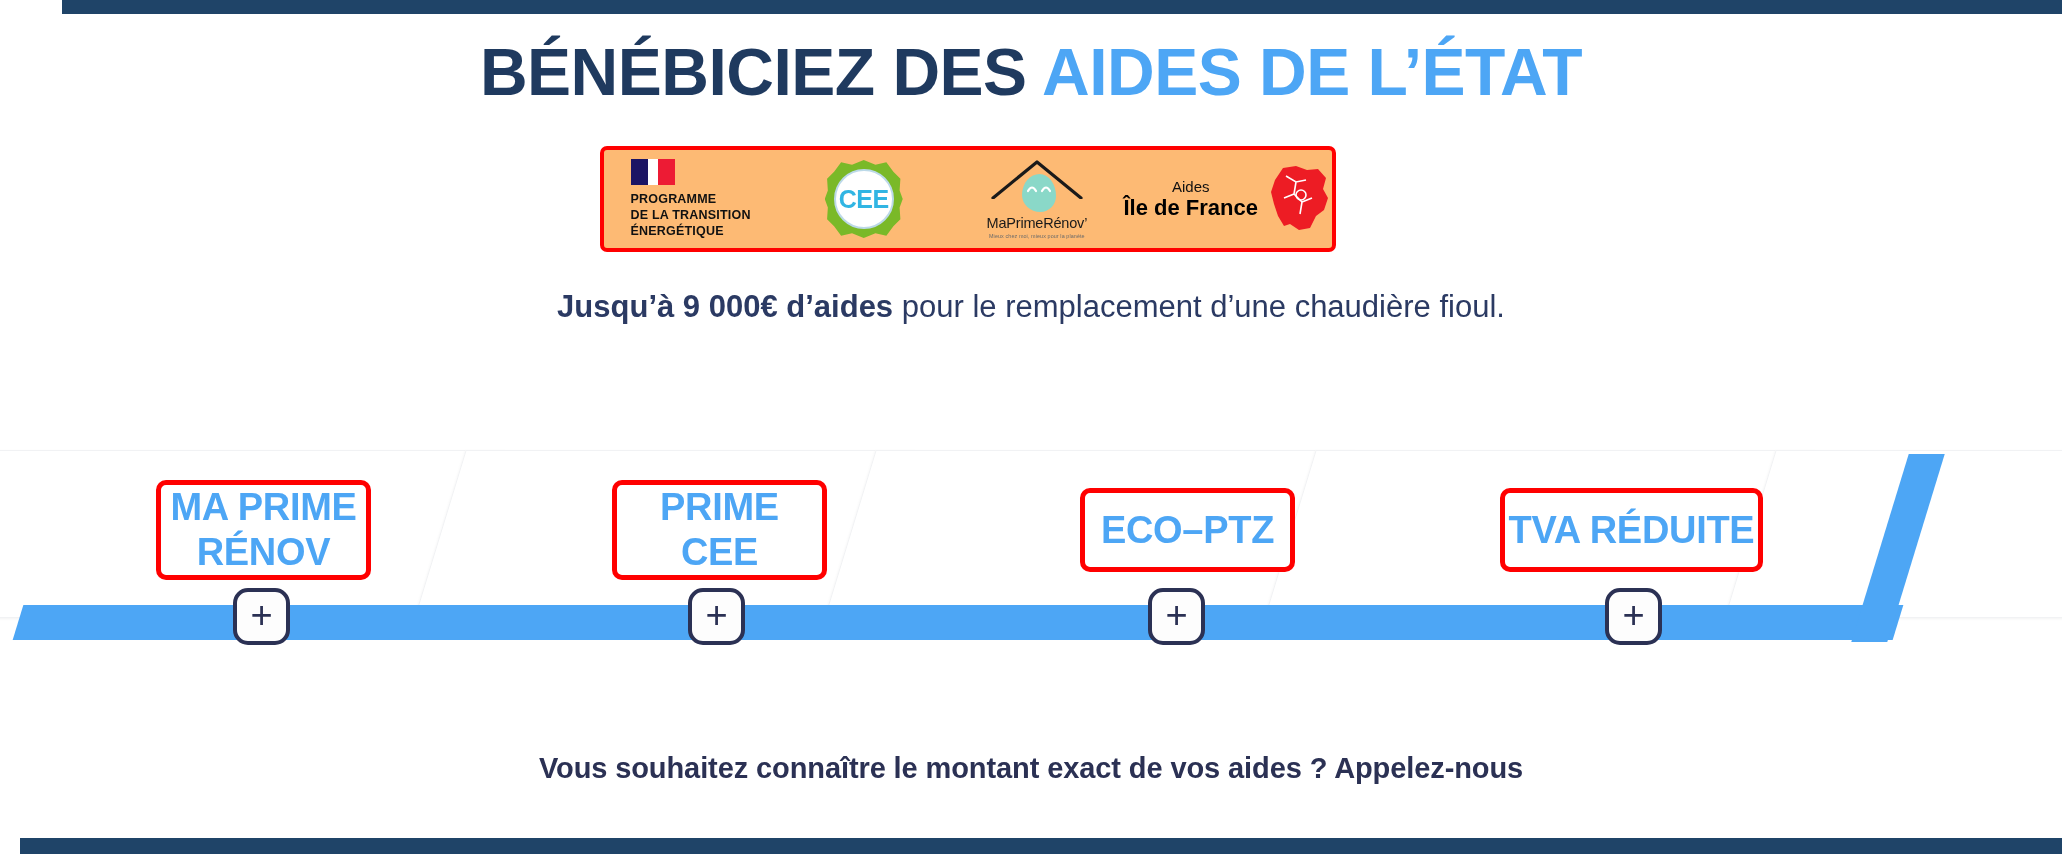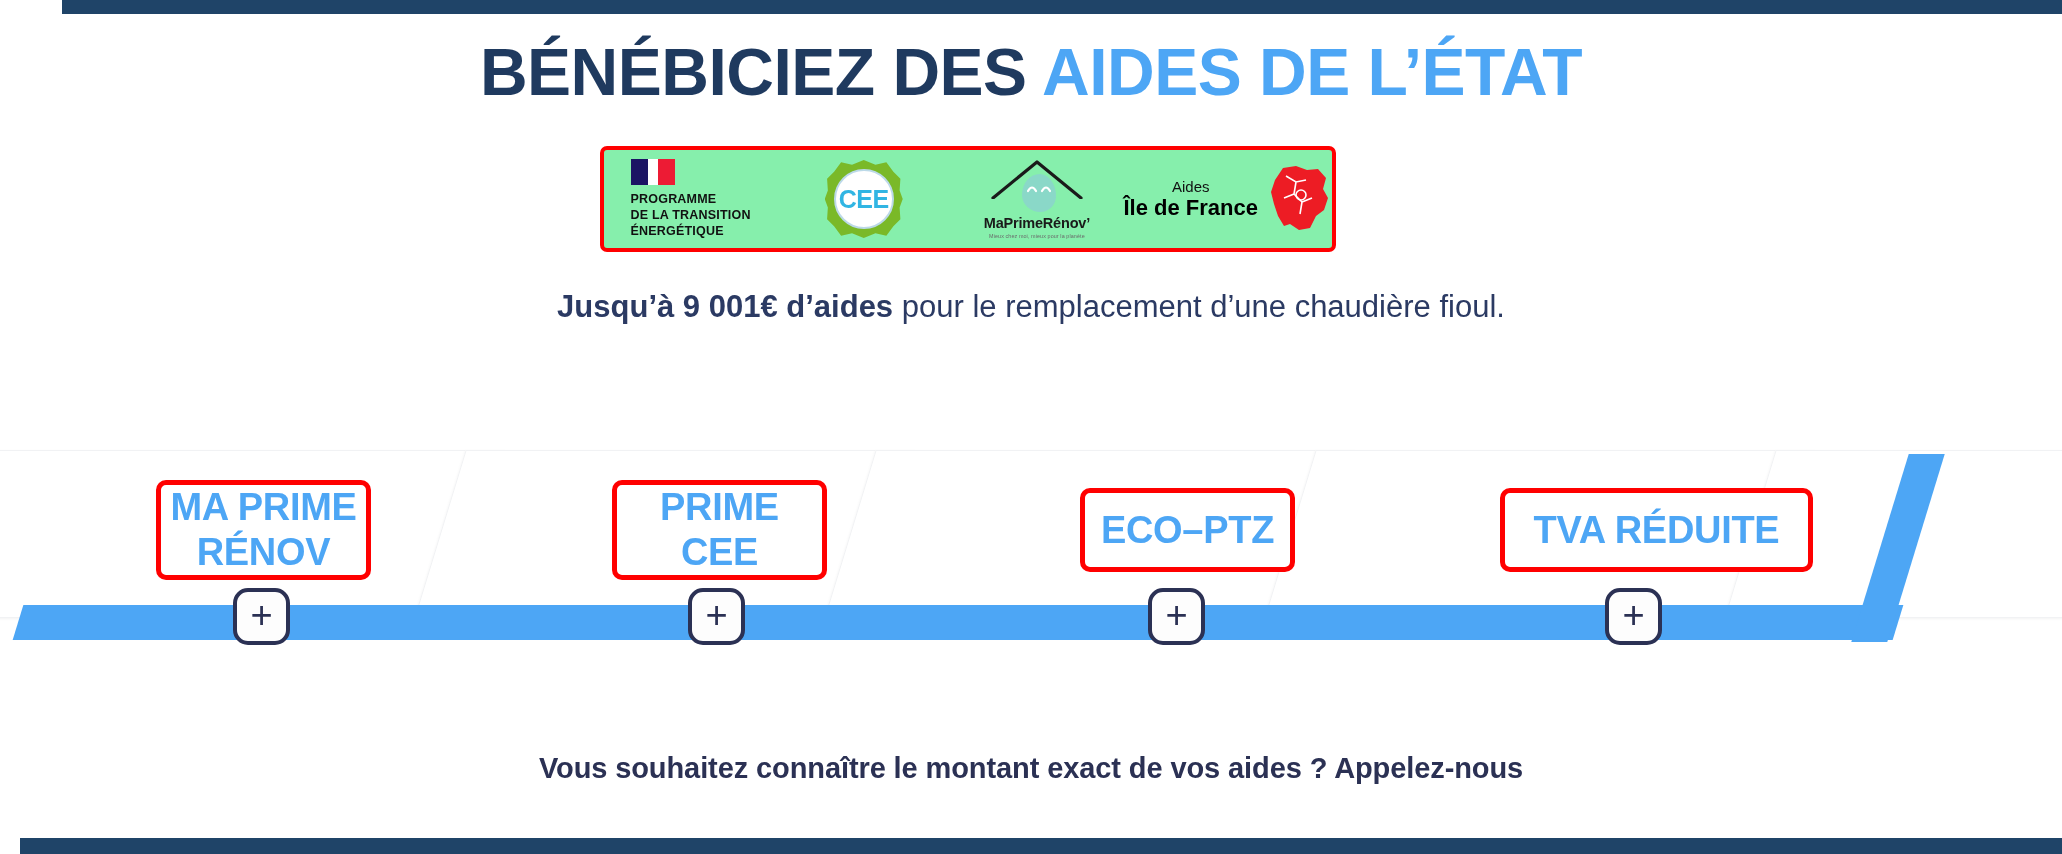--- a/index.html
+++ b/index.html
@@ -54,21 +54,21 @@
 
   
   .logo-strip {
     position: absolute;
     left: 600px;
     top: 146px;
     width: 736px;
     height: 106px;
     border: 4px solid #ff0000;
     border-radius: 7px;
-    background: #86efac;
+    background: #fdba74;
     box-sizing: border-box;
     display: flex;
     align-items: center;
   }
   .logo-cell {
     flex: 1 1 0;
     height: 100%;
     display: flex;
     align-items: center;
     justify-content: center;
@@ -127,21 +127,21 @@
   .mpr-blob {
     position: absolute;
     left: 31px; top: 15px;
     width: 34px; height: 38px;
     background: #8ad8c8;
     border-radius: 52% 48% 46% 54% / 55% 58% 42% 45%;
   }
   .mpr-eyes { position: absolute; left: 36px; top: 25px; width: 24px; height: 9px; }
   .mpr-name {
     font-size: 14.5px;
-    font-weight: bold;
+    font-weight: normal;
     color: #1a1a1a;
     letter-spacing: -0.2px;
     margin-top: 2px;
     white-space: nowrap;
   }
   .mpr-tag {
     font-size: 5.4px;
     color: #6a6a6a;
     margin-top: 2px;
     white-space: nowrap;
@@ -239,21 +239,21 @@
     text-align: center;
     color: #4da6f5;
     font-weight: bold;
     font-size: 38px;
     line-height: 1.18;
     letter-spacing: -0.3px;
   }
   .badge.b1 { left: 156px;  top: 40px; width: 215px; height: 100px; }
   .badge.b2 { left: 612px;  top: 40px; width: 215px; height: 100px; }
   .badge.b3 { left: 1080px; top: 48px; width: 215px; height: 84px; }
-  .badge.b4 { left: 1500px; top: 48px; width: 313px; height: 84px; text-align: center; }
+  .badge.b4 { left: 1500px; top: 48px; width: 263px; height: 84px; text-align: center; }
 
   .plus-btn {
     position: absolute;
     width: 57px;
     height: 57px;
     border: 4px solid #2b3154;
     border-radius: 15px;
     background: #fdfdfd;
     box-sizing: border-box;
     display: flex;
@@ -348,21 +348,21 @@
           <path d="M20,12 L30,18 L40,16 M30,18 L28,30 L36,38 M36,38 L46,34 M28,30 L18,34 M36,38 L34,50" fill="none" stroke="#ffffff" stroke-width="1.6"></path>
           <circle cx="35" cy="31" r="5" fill="none" stroke="#ffffff" stroke-width="1.6"></circle>
         </svg>
       </div>
     </div>
 
   </div>
 
   <div class="amounts">
     <div>
-      <b>Jusqu’à 9 001€ d’aides</b><span class="rest"> pour le remplacement d’une chaudière fioul.</span>
+      <b>Jusqu’à 9 000€ d’aides</b><span class="rest"> pour le remplacement d’une chaudière fioul.</span>
     </div>
   </div>
 
   <div class="ribbon">
     <div class="ribbon-panel p1"></div>
     <div class="ribbon-panel p2"></div>
     <div class="ribbon-panel p3"></div>
     <div class="ribbon-panel p4"></div>
     <div class="ribbon-panel p5"></div>
 

